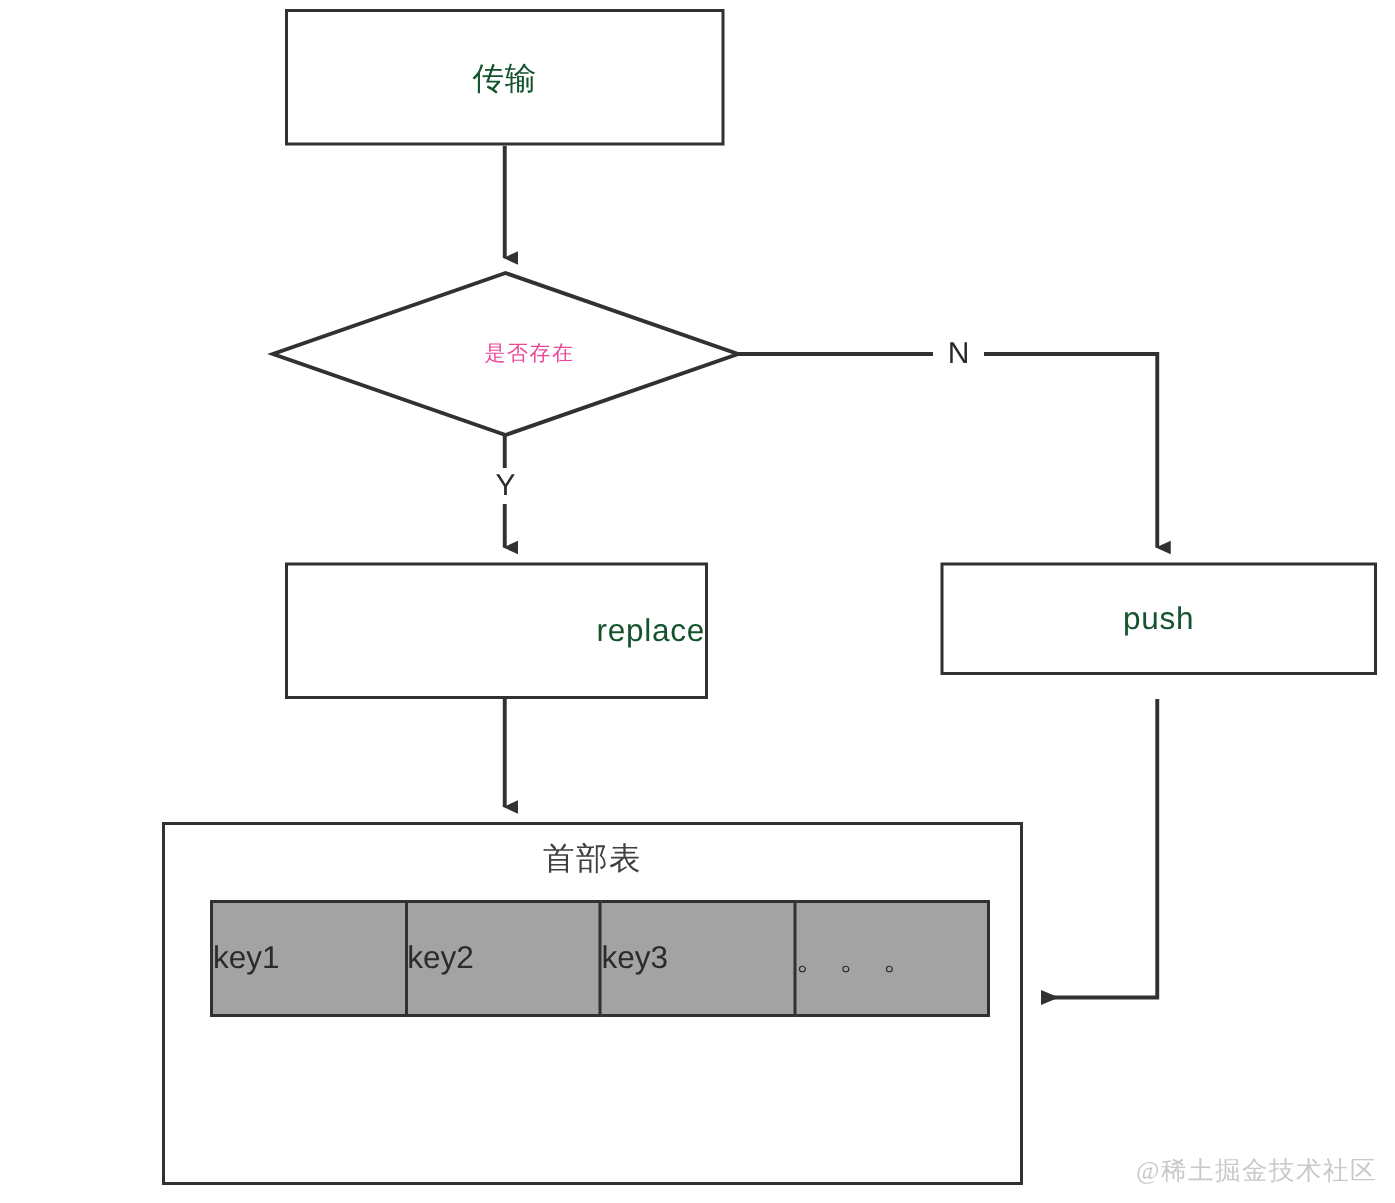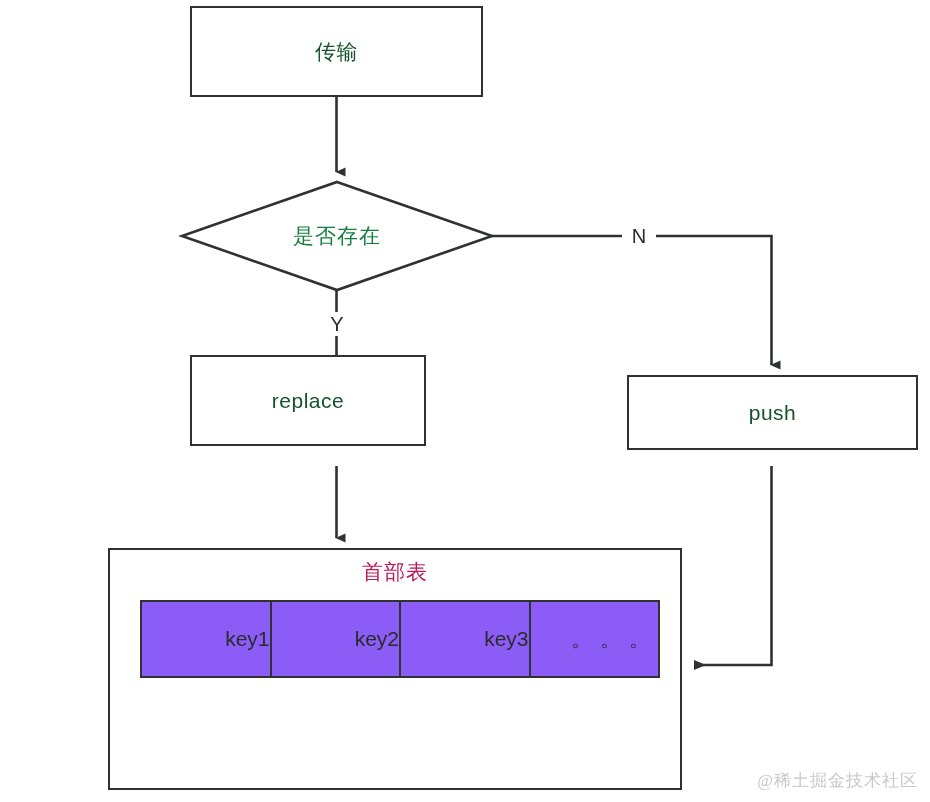--- a/index.html
+++ b/index.html
@@ -38,41 +38,41 @@
   }
 
   .proc-box {
     border: 2.5px solid #2f3132;
     font-size: 21px;
     color: #14532d;
     letter-spacing: 0.5px;
   }
 
   .node-transmit  { left: 190px; top: 6px;   width: 293px; height: 91px; }
-  .node-replace   { left: 190px; top: 355px; width: 236px; height: 91px; }
+  .node-replace   { left: 190px; top: 375px; width: 282px; height: 91px; justify-content: flex-end; }
   .node-push      { left: 627px; top: 375px; width: 291px; height: 75px; }
 
   .diamond-wrap {
     position: absolute;
     left: 182px;
     top: 182px;
     width: 310px;
     height: 108px;
   }
   .diamond-label {
     position: absolute;
-    left: 0;
+    left: 16px;
     top: 0;
     width: 310px;
     height: 108px;
     display: flex;
     align-items: center;
     justify-content: center;
-    font-size: 21px;
-    color: #15803d;
+    font-size: 14px;
+    color: #ec4899;
     letter-spacing: 1px;
   }
 
   .edge-label {
     position: absolute;
     background: #ffffff;
     font-size: 20px;
     color: #2b2b2b;
     text-align: center;
     line-height: 1;
@@ -90,39 +90,39 @@
     background: #ffffff;
     box-sizing: border-box;
   }
   .table-title {
     position: absolute;
     left: 0;
     top: 8px;
     width: 100%;
     text-align: center;
     font-size: 21px;
-    color: #be185d;
+    color: #404040;
     letter-spacing: 1px;
   }
   .hdr-table {
     position: absolute;
     left: 30px;
     top: 50px;
     width: 520px;
     border-collapse: collapse;
     table-layout: fixed;
   }
   .hdr-table td {
     border: 2px solid #2f3132;
     height: 74px;
-    text-align: right;
+    text-align: left;
     vertical-align: middle;
     font-size: 21px;
     color: #2b2b2b;
-    background: #8b5cf6;
+    background: #a3a3a3;
     padding: 0;
   }
   .dots {
     letter-spacing: 8px;
     font-size: 19px;
     color: #2b2b2b;
   }
 
   .watermark {
     position: absolute;

